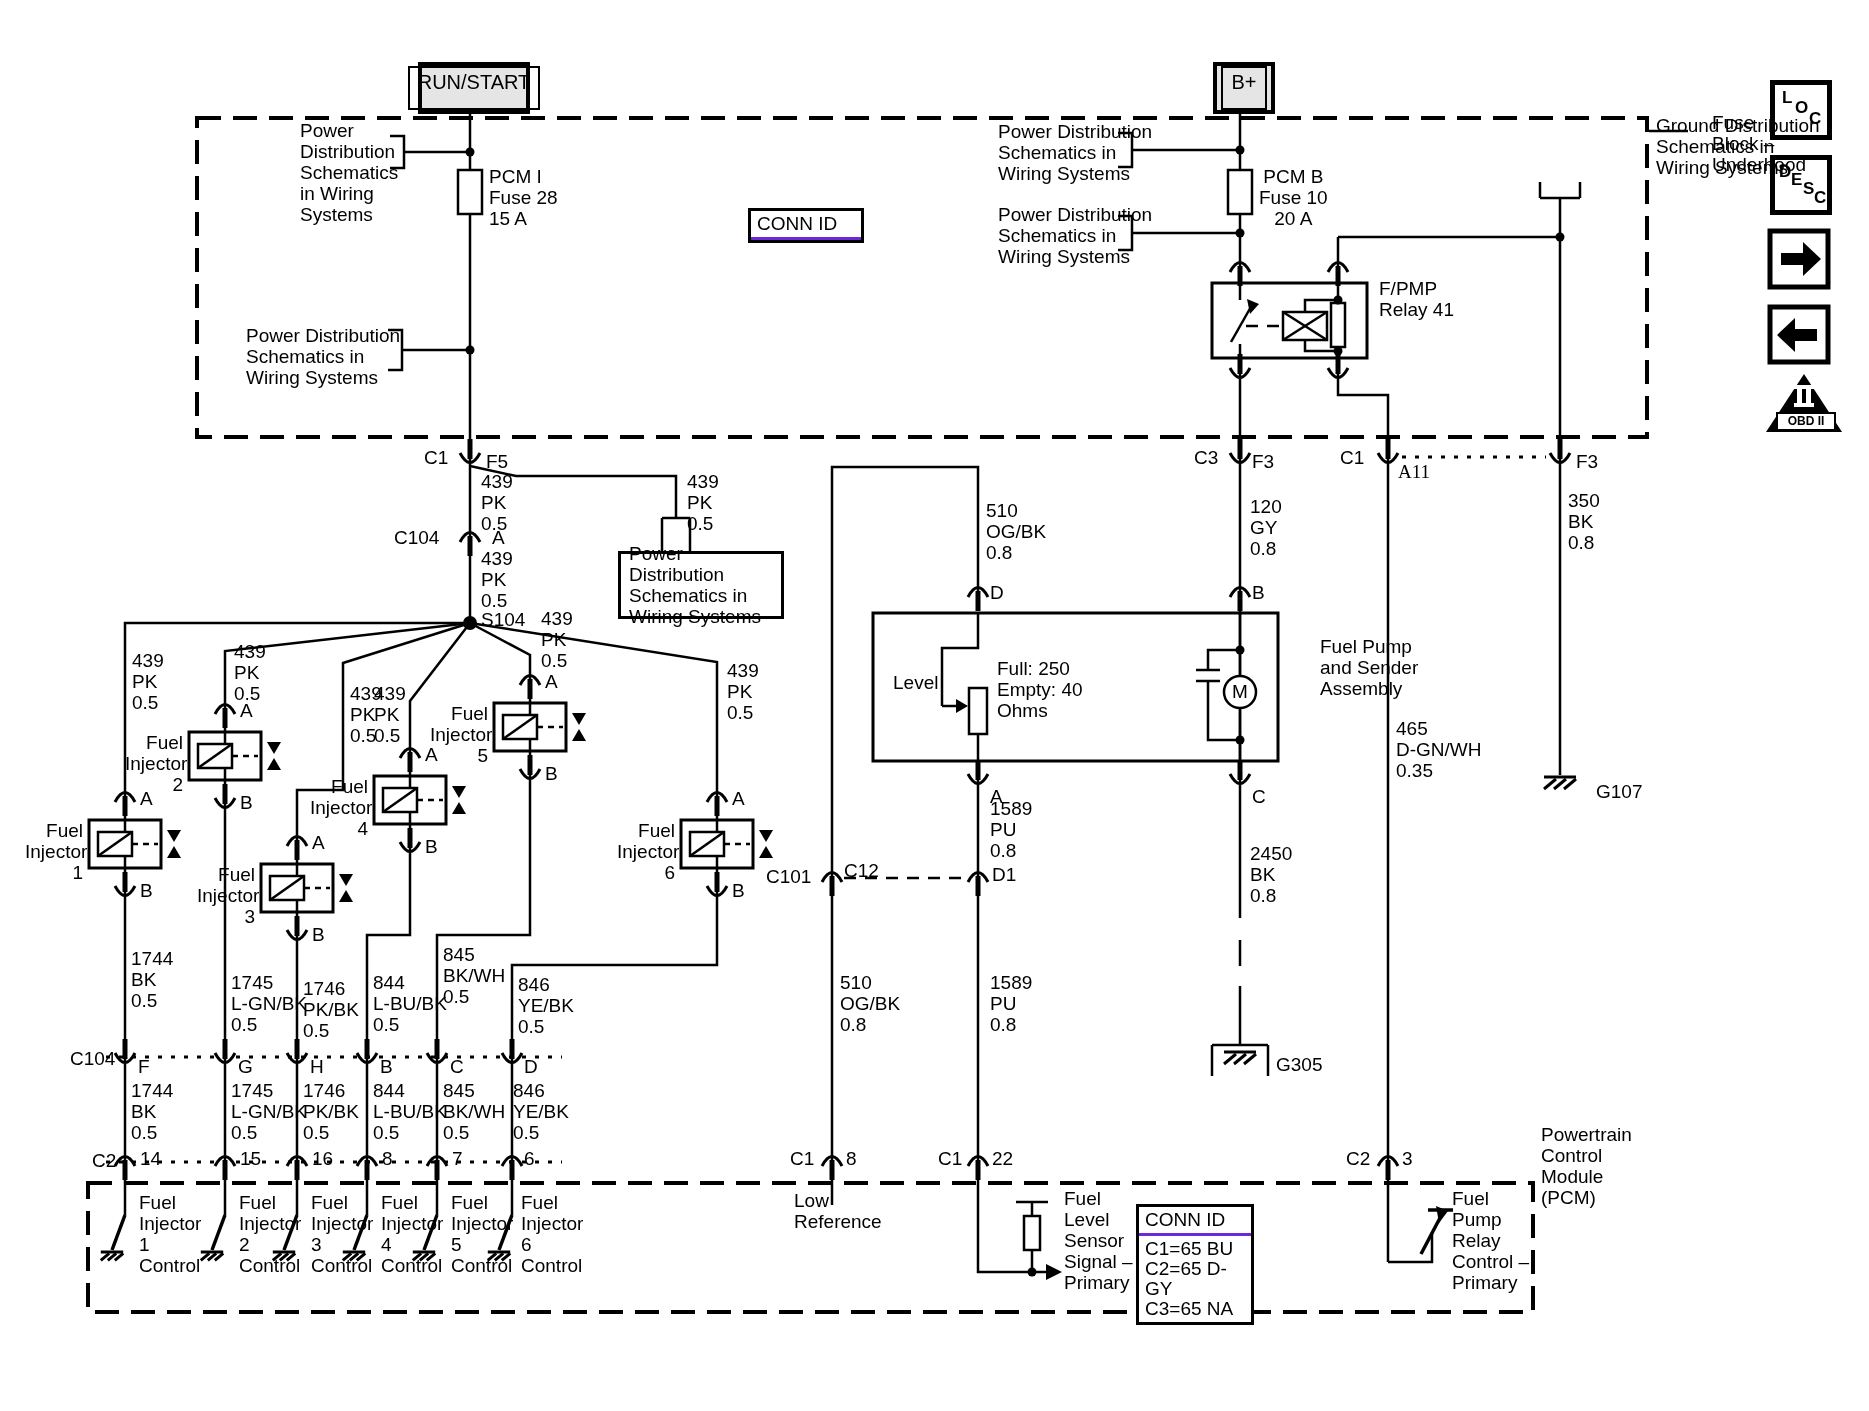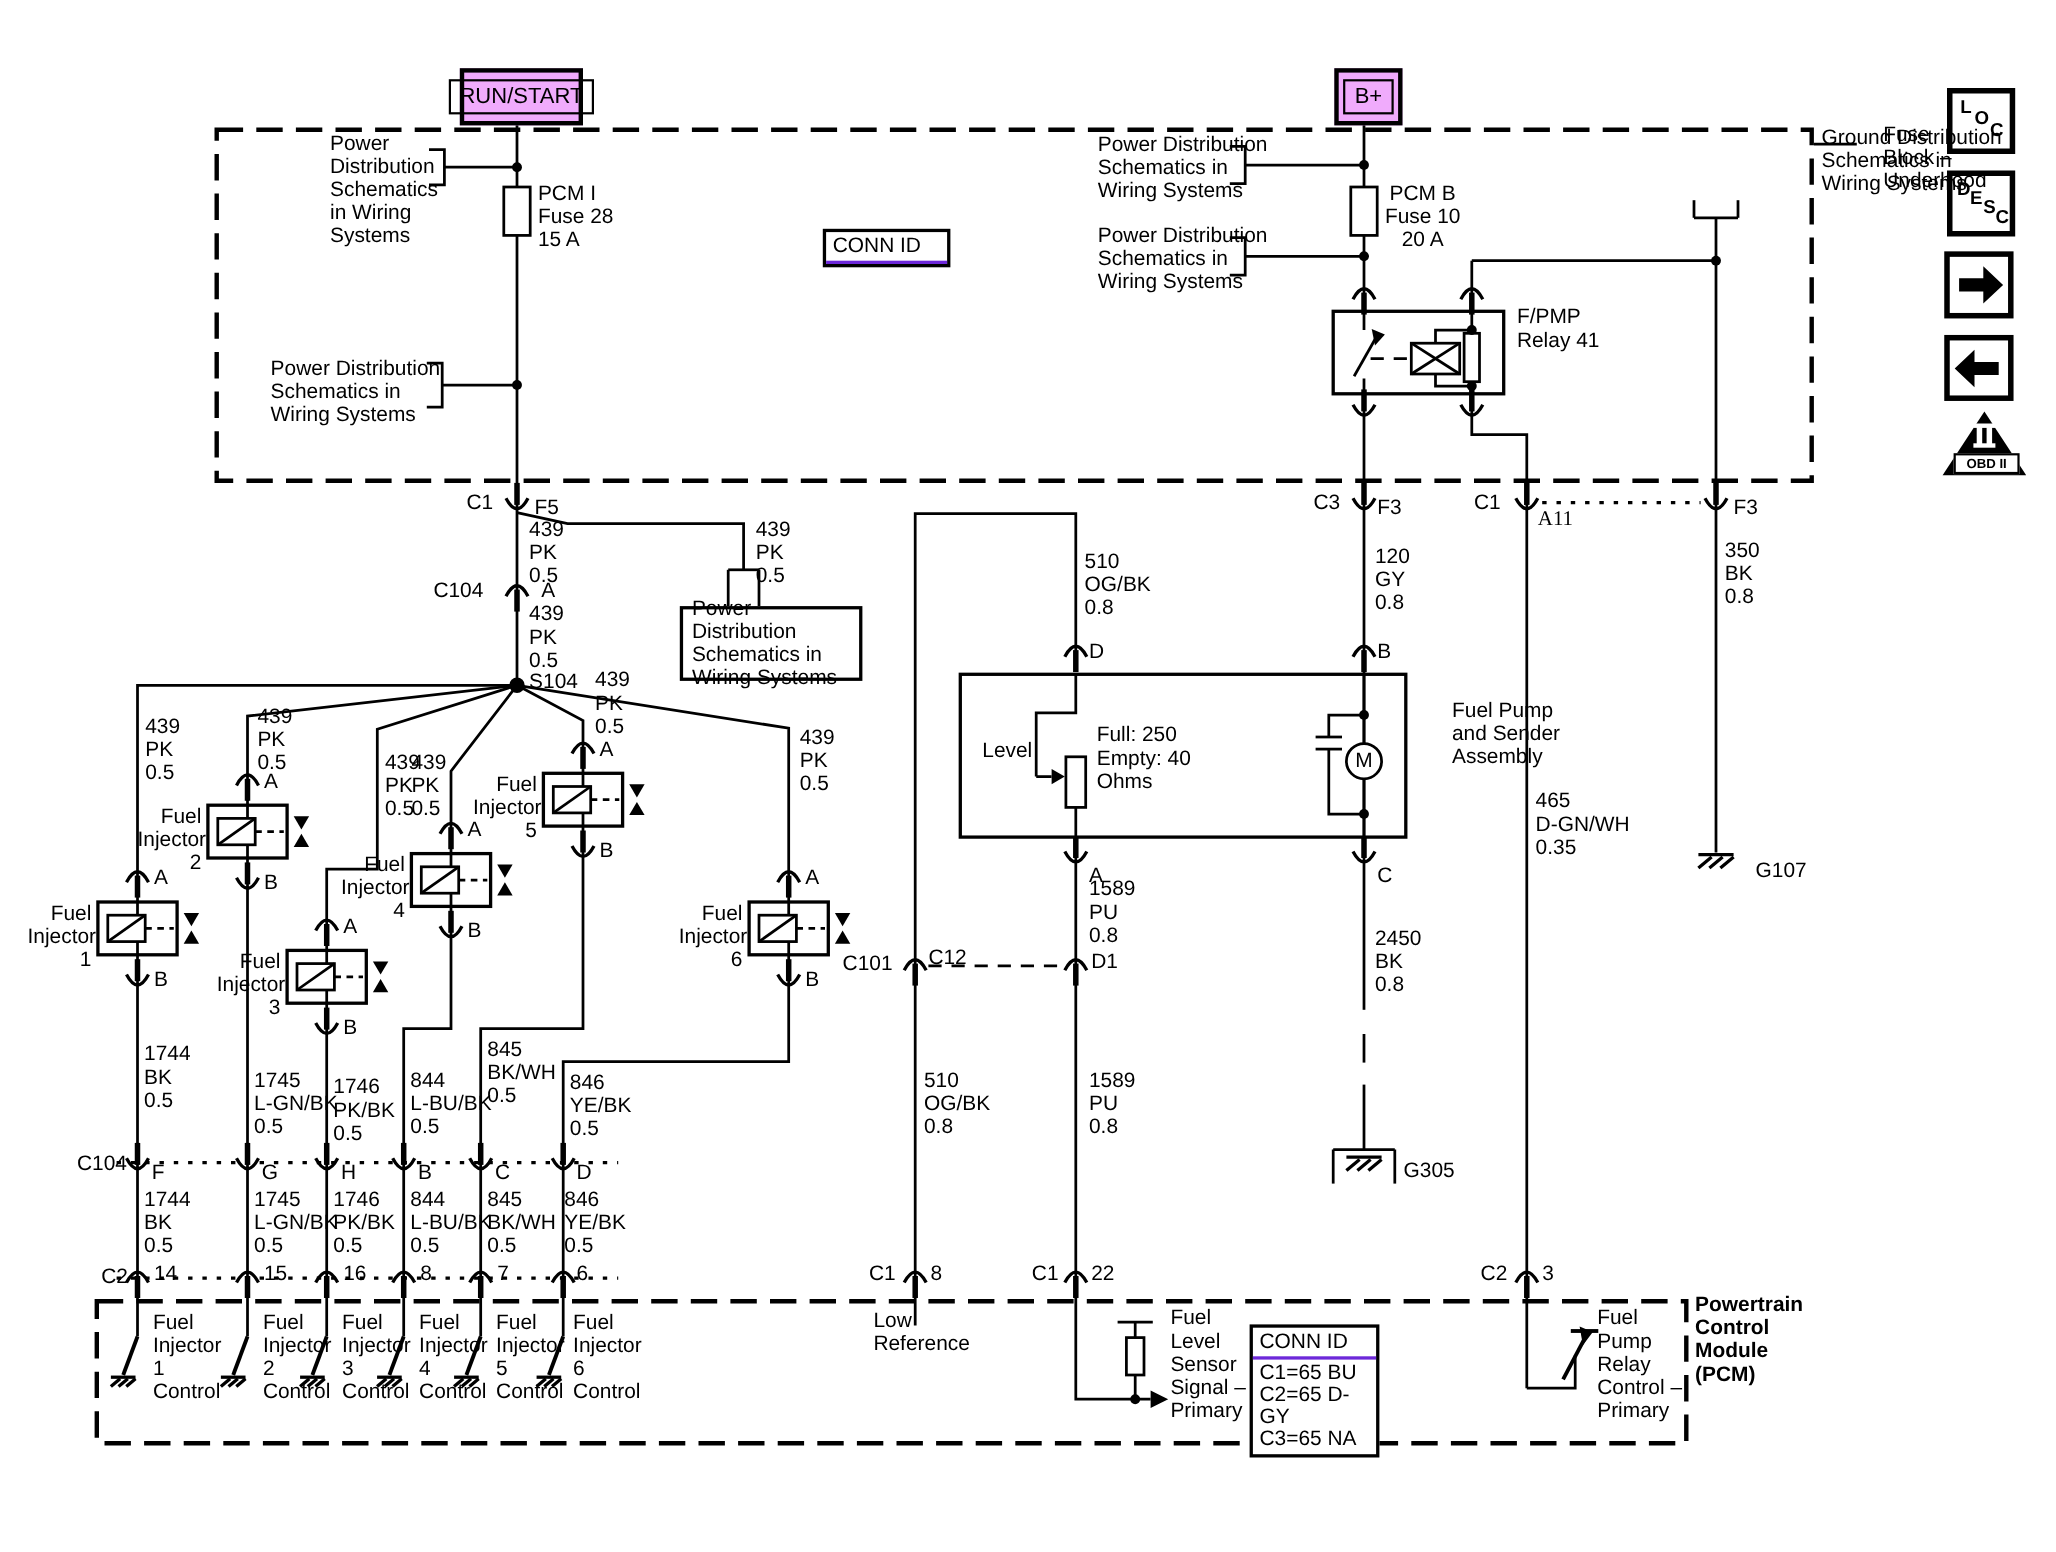--- a/index.html
+++ b/index.html
@@ -2,21 +2,21 @@
 <html><head>
 <meta charset="utf-8">
 <style>
   html,body{margin:0;padding:0;background:#fff}
   #stage{position:relative;width:1869px;height:1411px;background:#fff;overflow:hidden;
          font-family:"Liberation Sans",sans-serif;color:#000}
   svg{position:absolute;left:0;top:0}
   .lbl{position:absolute;font:19px/21px "Liberation Sans",sans-serif;white-space:pre-line}
   .r{text-align:right}
   .c{text-align:center}
-  .box{position:absolute;border:4px solid #000;background:#f0abfc;display:flex;align-items:center;justify-content:center}
+  .box{position:absolute;border:4px solid #000;background:#e5e5e5;display:flex;justify-content:center}
   .box .inner{border:2px solid #000;padding:2px 8px;font:20px/24px "Liberation Sans",sans-serif;white-space:nowrap}
   .connbox{position:absolute;border:3px solid #000;background:#fff}
   .connbox .hd{border-bottom:3px solid #6d28d9;text-align:left;font:19px/26px "Liberation Sans",sans-serif;padding:0 6px}
   .connbox .rows{padding:3px 6px;font:19px/20px "Liberation Sans",sans-serif}
   .solidbox{position:absolute;border:3px solid #000;background:#fff;font:19px/21px "Liberation Sans",sans-serif;
             display:flex;align-items:center;padding-left:8px;white-space:pre-line}
   .icon{position:absolute;width:52px;height:50px;border:5px solid #000;background:#fff}
   .icon span{position:absolute;font:700 17px "Liberation Sans",sans-serif}
 </style>
 </head>
@@ -606,17 +606,17 @@
 Sensor
 Signal –
 Primary</div>
     <div class="lbl" style="left: 1346px; top: 1148px;">C2</div>
     <div class="lbl" style="left: 1402px; top: 1148px;">3</div>
     <div class="lbl" style="left: 1452px; top: 1188px;">Fuel
 Pump
 Relay
 Control –
 Primary</div>
-    <div class="lbl" style="left: 1541px; top: 1176px; font-weight: bold;">Powertrain
+    <div class="lbl" style="left: 1541px; top: 1124px;">Powertrain
 Control
 Module
 (PCM)</div>
   </div>
 
 </body></html>

